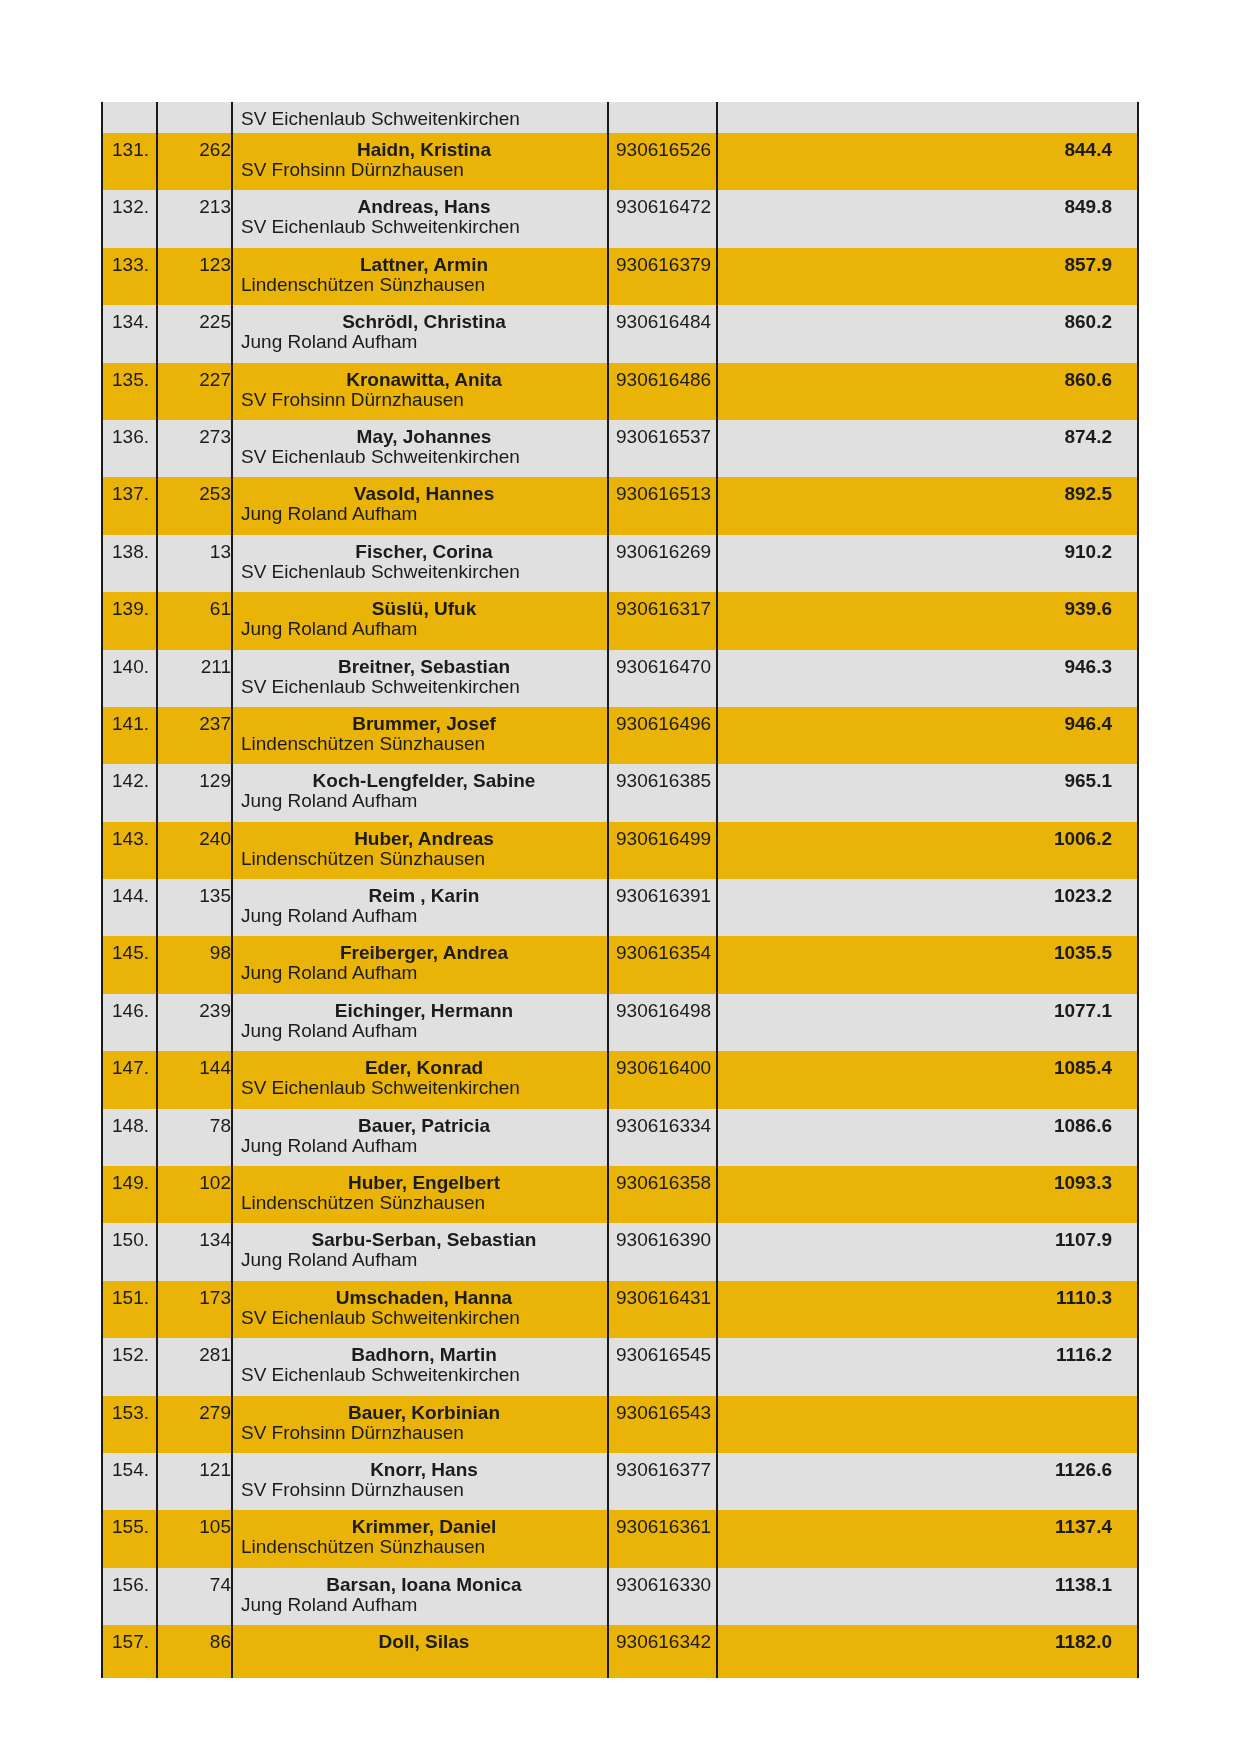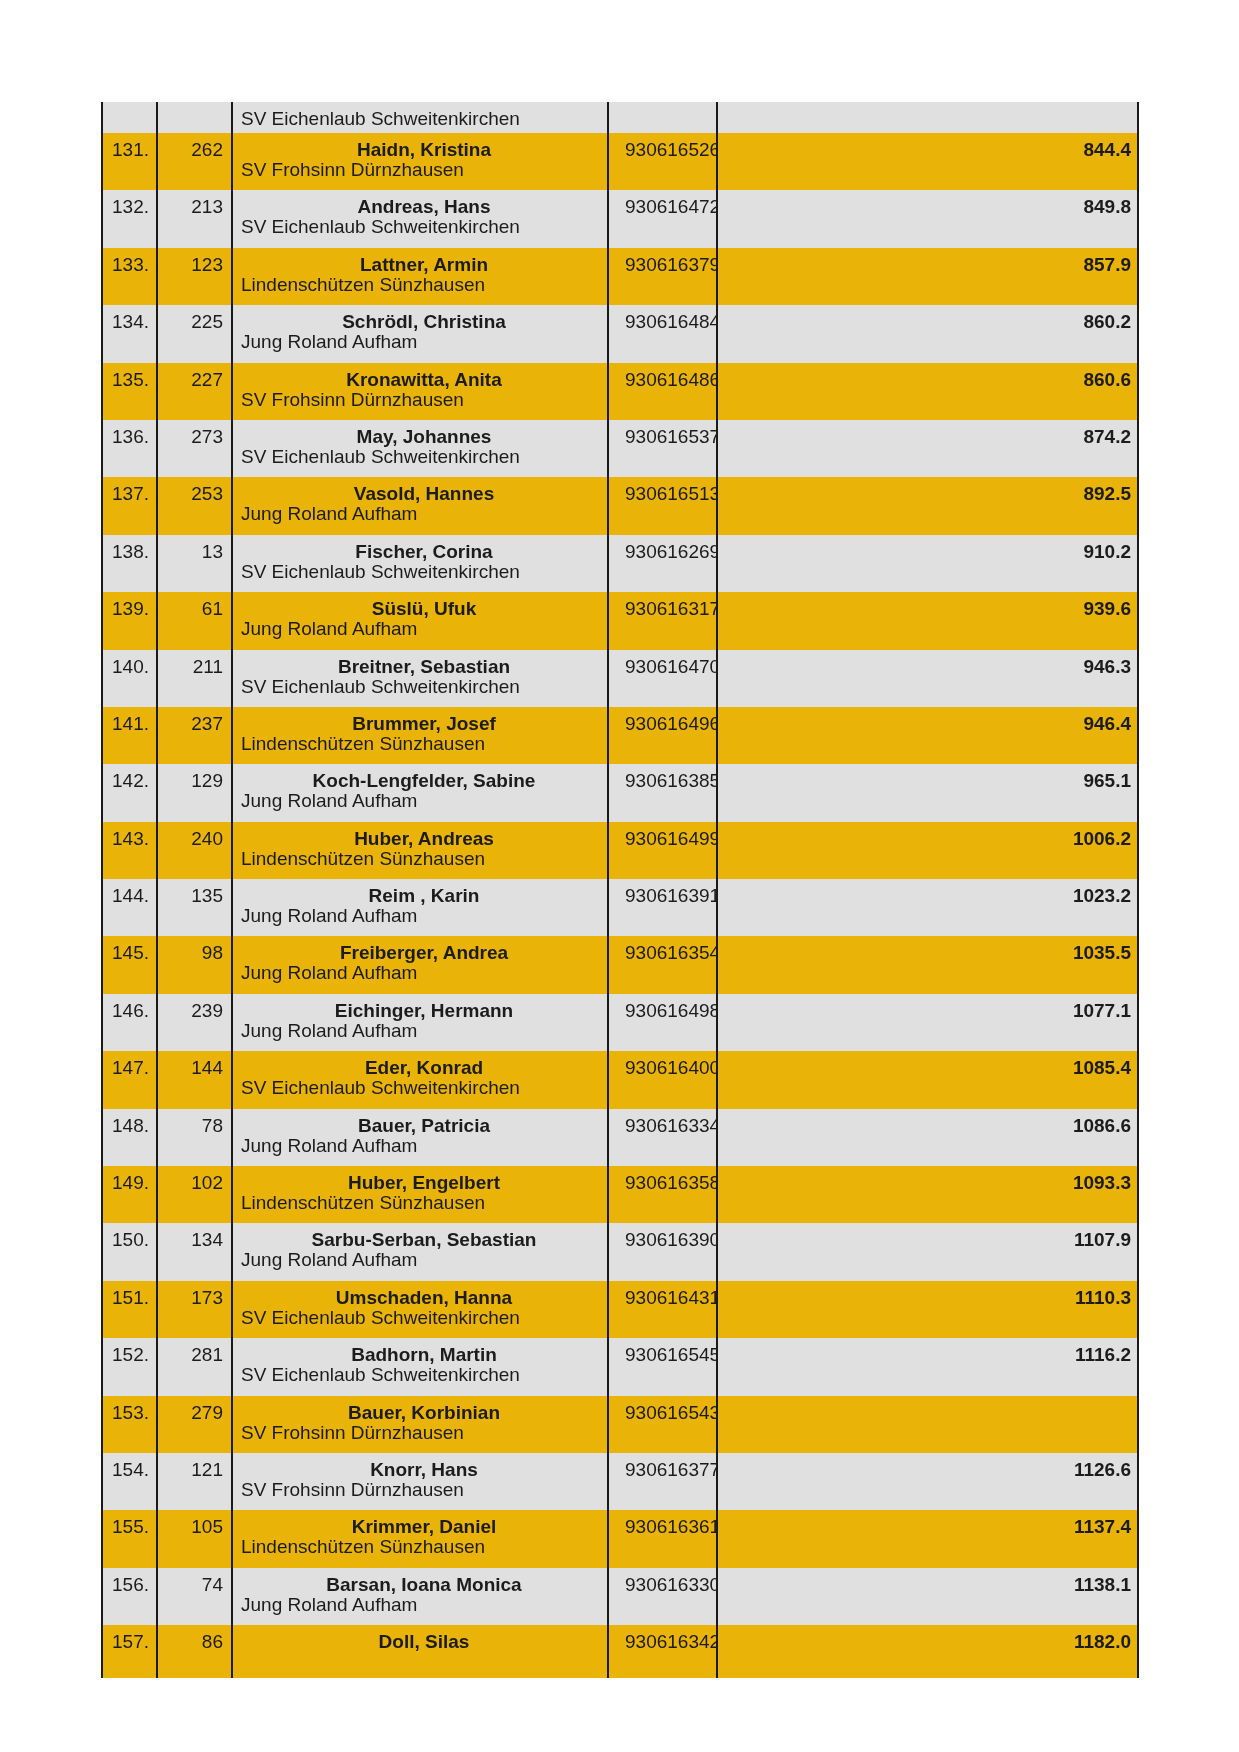--- a/index.html
+++ b/index.html
@@ -34,24 +34,24 @@
   .cell {
     box-sizing: border-box;
     border-right: 2px solid #1a1a1a;
     padding-top: 7px;
     font-size: 19px;
     line-height: 20px;
     overflow: hidden;
     white-space: nowrap;
   }
   .c-rank  { width: 55px;  text-align: right; padding-right: 7px; }
-  .c-num   { width: 75px;  text-align: right; padding-right: 8px; }
+  .c-num   { width: 75px;  text-align: right; }
   .c-name  { width: 376px; padding-left: 8px; }
-  .c-id    { width: 109px; padding-left: 16px; }
-  .c-score { flex: 1; border-right: none; text-align: right; padding-right: 6px; font-weight: 700; }
+  .c-id    { width: 109px; padding-left: 7px; }
+  .c-score { flex: 1; border-right: none; text-align: right; padding-right: 25px; font-weight: 700; }
   .name-line { font-weight: 700; text-align: center; }
   .club-line { font-weight: 400; }
 </style>
 </head>
 <body>
 
 <div class="page">
   <div class="table">
 
     <div class="row carryover alt">

